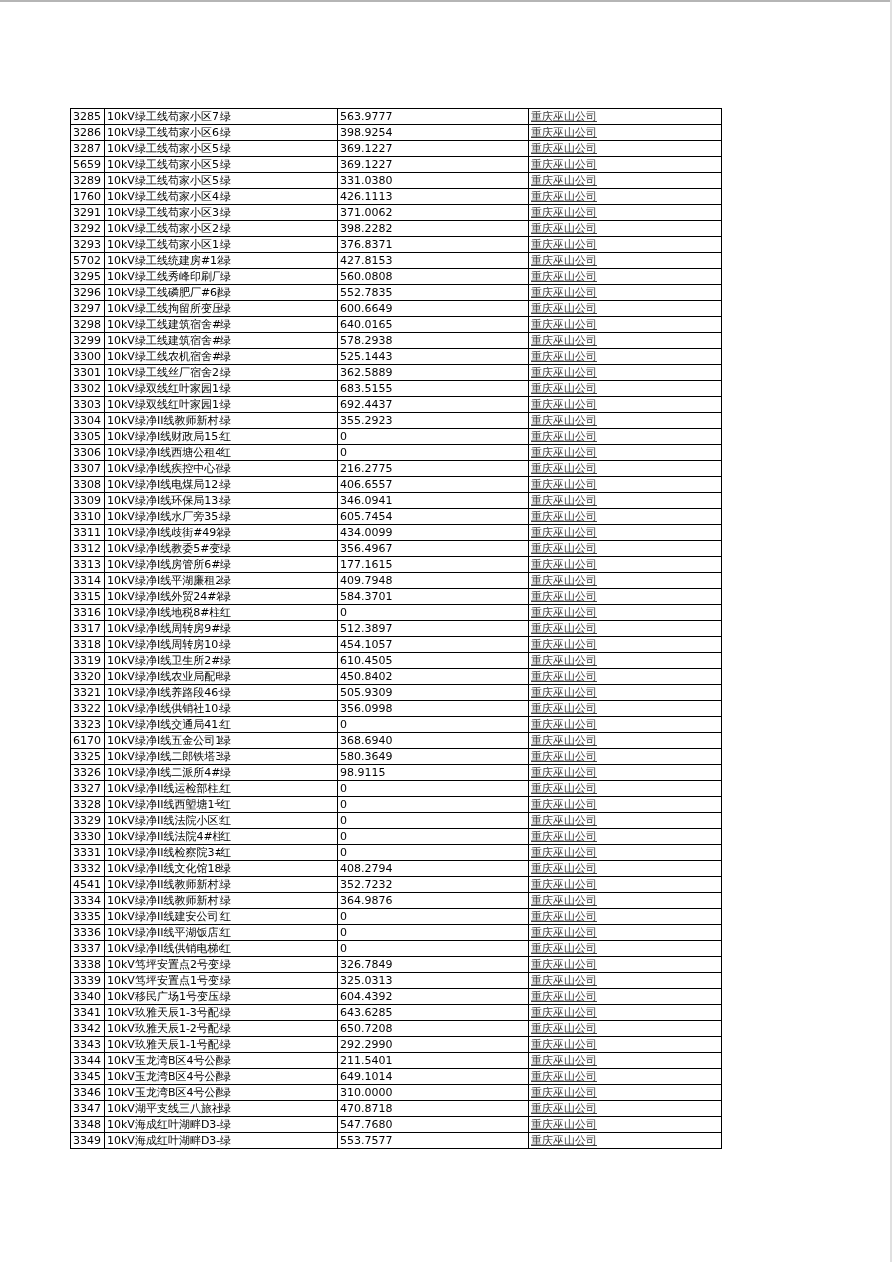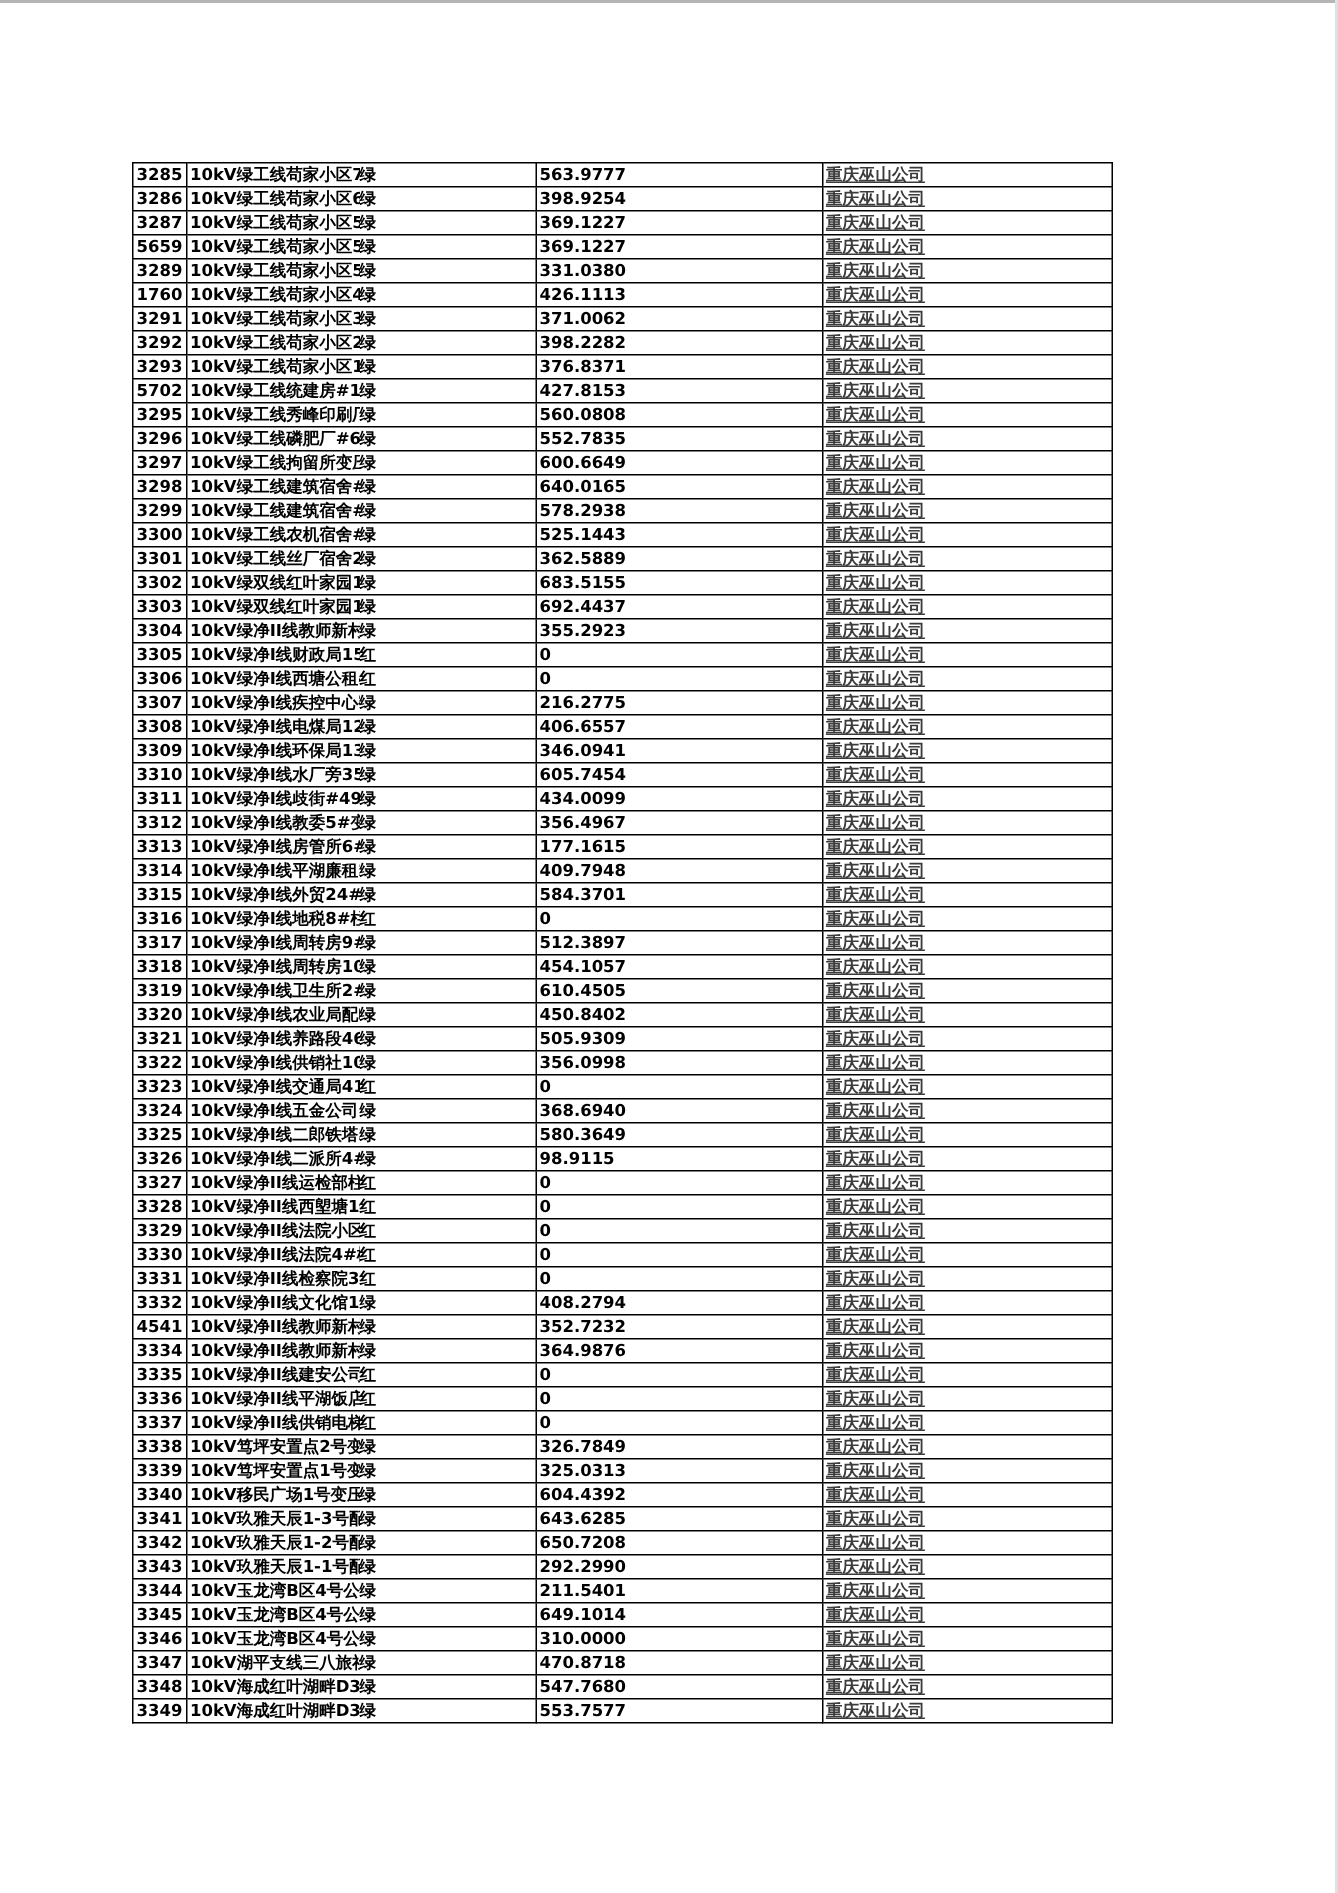--- a/index.html
+++ b/index.html
@@ -16,25 +16,24 @@
     width: 892px; height: 2px;
     background: var(--edge-top, #b5b5b5);
   }
   .edge-right {
     position: absolute; top: 0; right: 0;
     width: 2px; height: 1262px;
     background: var(--edge-right, #e0e0e0);
   }
   table.grid {
     position: absolute;
-    left: 88px;
+    left: 70px;
     top: 108px;
     border-collapse: collapse;
     table-layout: fixed;
-    font-weight: bold;
   }
   .grid td {
     border: 1px solid var(--grid-border, #000000);
     height: 15px;
     padding: 0 2px;
     font-size: 11px;
     line-height: 15px;
     white-space: nowrap;
     overflow: hidden;
     vertical-align: middle;
@@ -300,21 +299,21 @@
     <td class="c-val"><span class="v-val">356.0998</span></td>
     <td class="c-co"><a class="co-link v-co">重庆巫山公司</a></td>
   </tr>
         <tr>
     <td class="c-num"><span class="v-id">3323</span></td>
     <td class="c-name"><span class="nm v-name">10kV绿净I线交通局41#柱</span><span class="st v-status">红</span></td>
     <td class="c-val"><span class="v-val">0</span></td>
     <td class="c-co"><a class="co-link v-co">重庆巫山公司</a></td>
   </tr>
         <tr>
-    <td class="c-num"><span class="v-id">3324</span></td>
+    <td class="c-num"><span class="v-id">6170</span></td>
     <td class="c-name"><span class="nm v-name">10kV绿净I线五金公司1#</span><span class="st v-status">绿</span></td>
     <td class="c-val"><span class="v-val">368.6940</span></td>
     <td class="c-co"><a class="co-link v-co">重庆巫山公司</a></td>
   </tr>
         <tr>
     <td class="c-num"><span class="v-id">3325</span></td>
     <td class="c-name"><span class="nm v-name">10kV绿净I线二郎铁塔32#</span><span class="st v-status">绿</span></td>
     <td class="c-val"><span class="v-val">580.3649</span></td>
     <td class="c-co"><a class="co-link v-co">重庆巫山公司</a></td>
   </tr>

